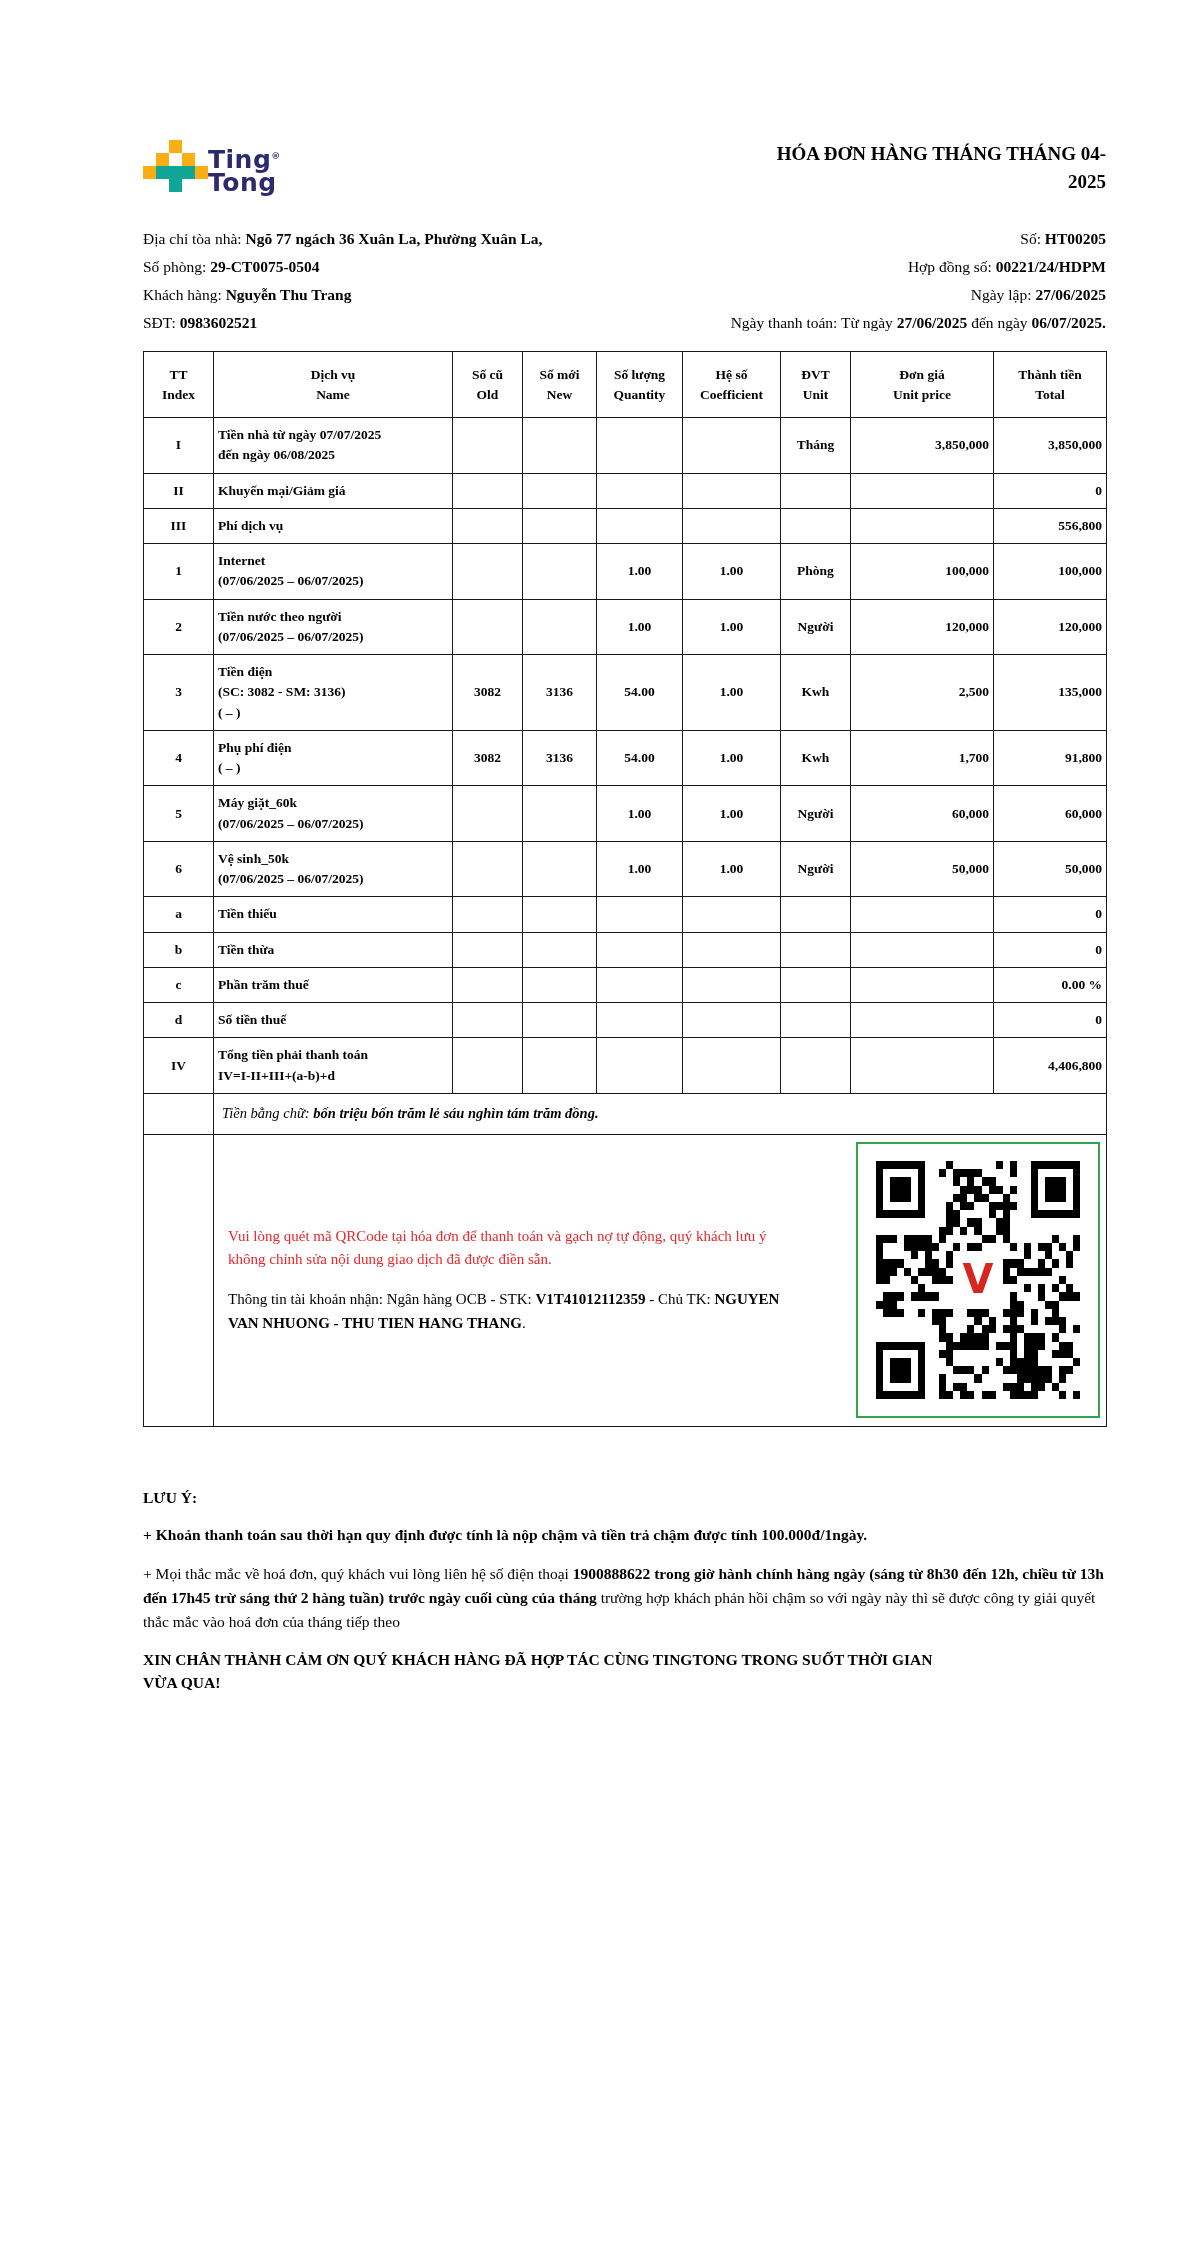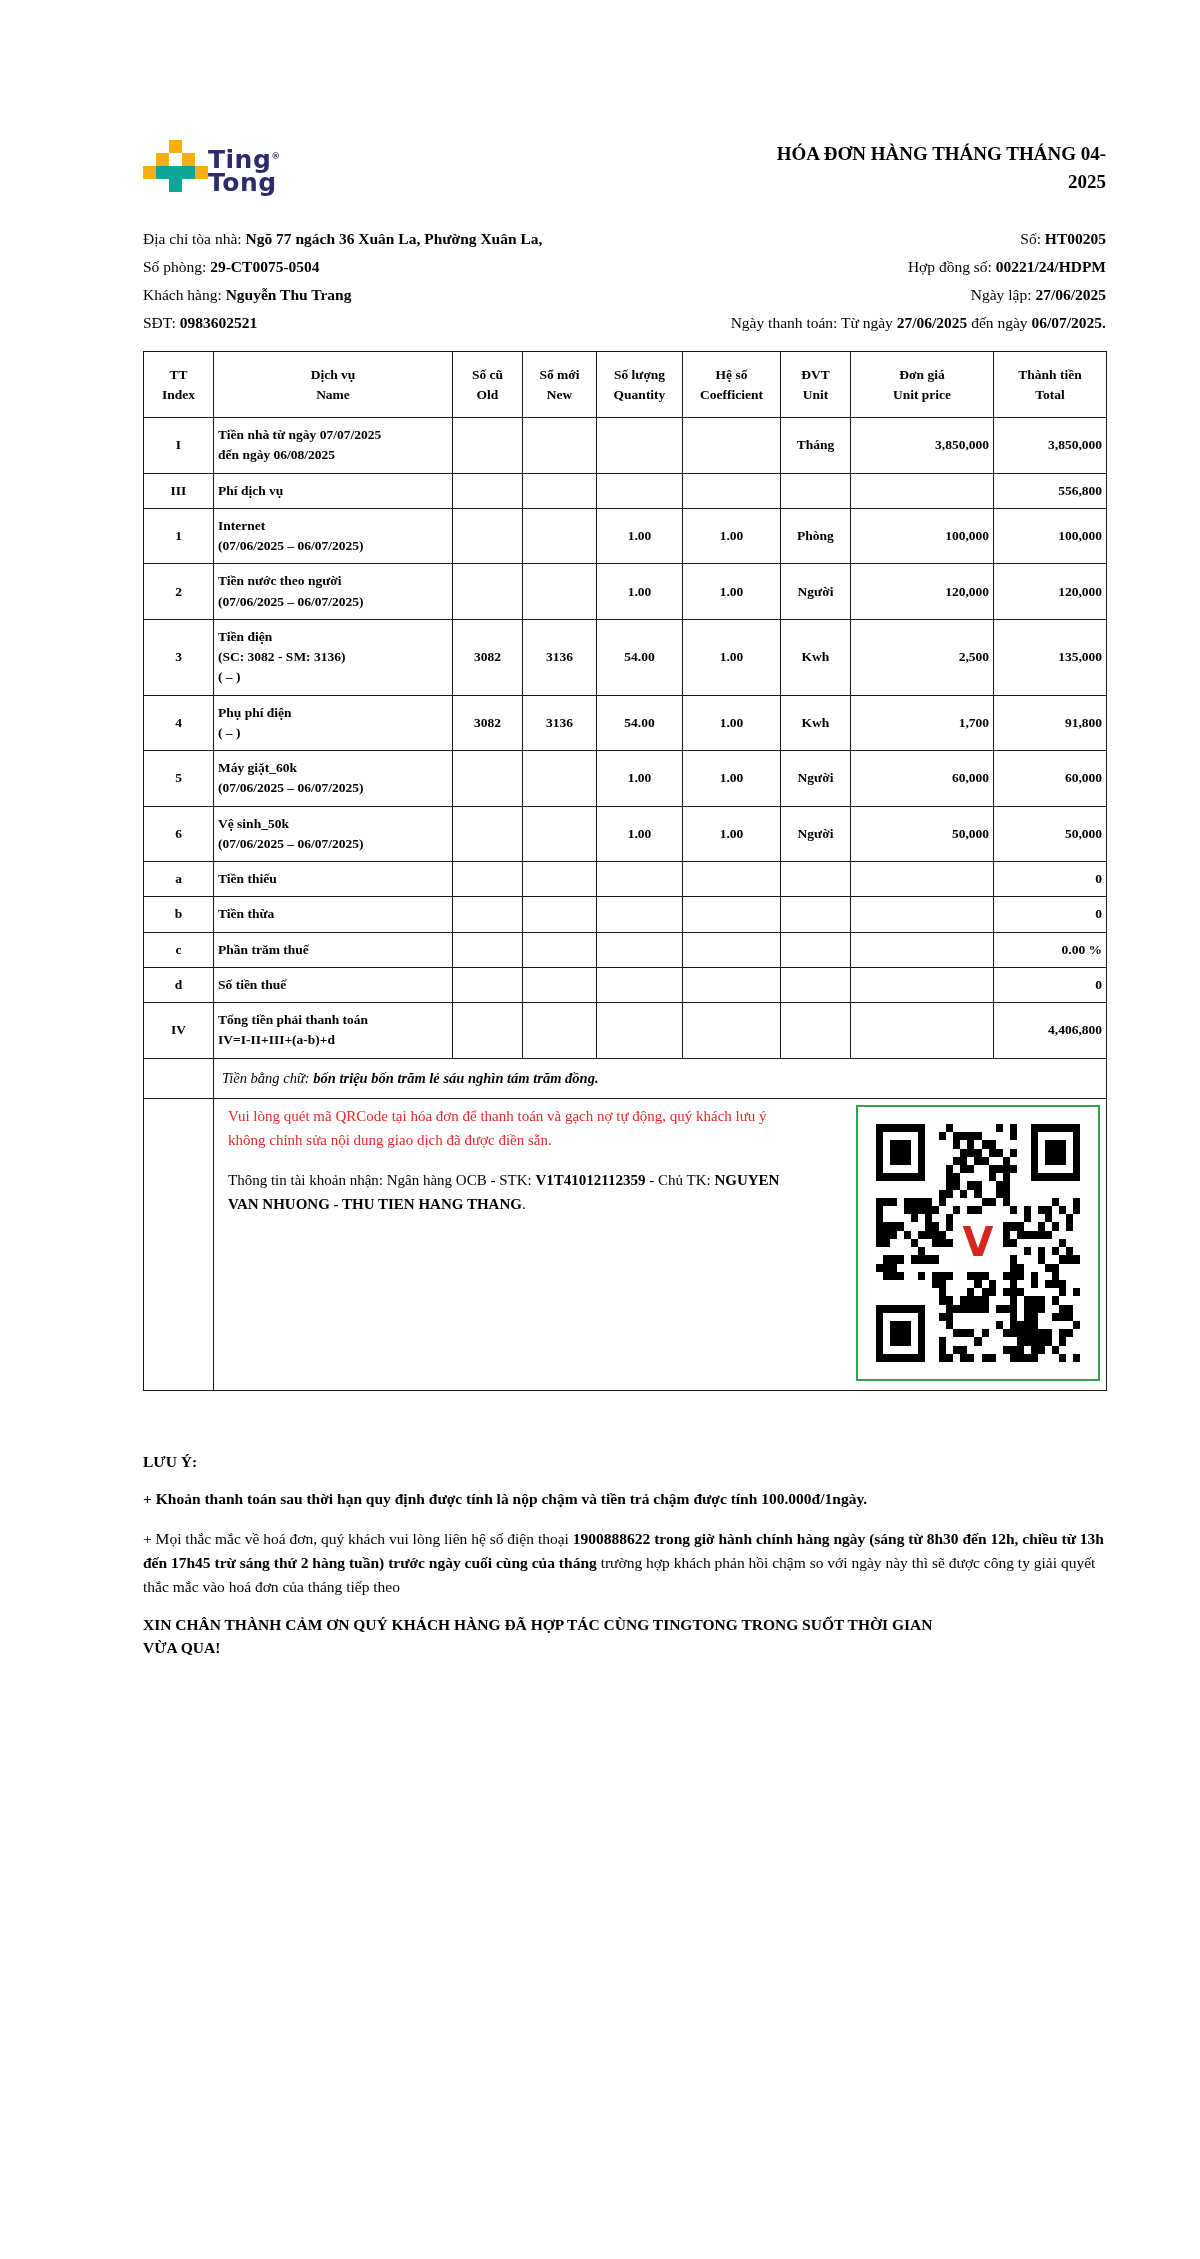--- a/index.html
+++ b/index.html
@@ -30,21 +30,21 @@
   table.invoice th, table.invoice td { border:1.6px solid #1a1a1a; vertical-align:middle; }
   table.invoice th { font-weight:bold; text-align:center; padding:13px 3px; line-height:1.45; }
   table.invoice td { padding:7px 4px; line-height:1.5; font-weight:bold; }
   td.c-tt { text-align:center; }
   td.c-name { text-align:left; padding-left:8px; }
   td.c-old, td.c-new, td.c-qty, td.c-coeff, td.c-unit { text-align:center; }
   td.c-price, td.c-total { text-align:right; padding-right:6px; }
   tr.words-row td { font-weight:normal; font-style:italic; font-size:14.5px; padding:9px 8px; }
   tr.words-row td b { font-weight:bold; }
   tr.qr-row td { font-weight:normal; height:292px; padding:0; }
-  .qr-cell-inner { display:flex; align-items:flex-start; justify-content:space-between; padding:6px 6px 6px 14px; height:100%; }
+  .qr-cell-inner { display:flex; align-items:center; justify-content:space-between; padding:6px 6px 6px 14px; height:100%; }
   .qr-texts { width:560px; font-size:15px; }
   .qr-notice { color:#E8262A; line-height:1.55; margin-bottom:16px; }
   .qr-account { line-height:1.6; }
   .qr-box { width:244px; height:276px; border:2.5px solid #34A24F; background:#fff; position:relative; display:flex; align-items:center; justify-content:center; }
   .qr-box svg { width:204px; height:238px; }
   .qr-logo { position:absolute; top:50%; left:50%; transform:translate(-50%,-52%); font-family:"DejaVu Sans", sans-serif; font-weight:bold; font-size:40px; color:#D6261F; line-height:1; }
 
   
   .footer { margin-top:62px; width:963px; font-size:15.5px; }
   .footer .note-title { font-weight:bold; margin-bottom:16px; }
@@ -180,20 +180,33 @@
             <div>Tiền nhà từ ngày 07/07/2025</div>
             <div>đến ngày 06/08/2025</div>
           </td>
           <td class="c-old"></td>
           <td class="c-new"></td>
           <td class="c-qty"></td>
           <td class="c-coeff"></td>
           <td class="c-unit">Tháng</td>
           <td class="c-price">3,850,000</td>
           <td class="c-total">3,850,000</td>
+        </tr>
+        <tr>
+          <td class="c-tt">II</td>
+          <td class="c-name">
+            <div>Khuyến mại/Giảm giá</div>
+          </td>
+          <td class="c-old"></td>
+          <td class="c-new"></td>
+          <td class="c-qty"></td>
+          <td class="c-coeff"></td>
+          <td class="c-unit"></td>
+          <td class="c-price"></td>
+          <td class="c-total">0</td>
         </tr>
         <tr>
           <td class="c-tt">III</td>
           <td class="c-name">
             <div>Phí dịch vụ</div>
           </td>
           <td class="c-old"></td>
           <td class="c-new"></td>
           <td class="c-qty"></td>
           <td class="c-coeff"></td>

